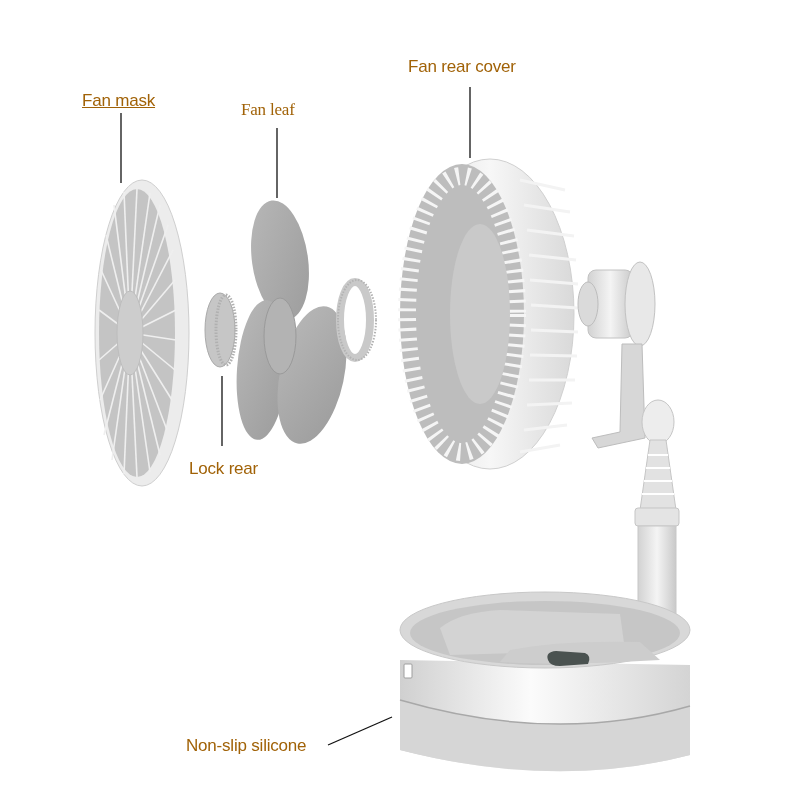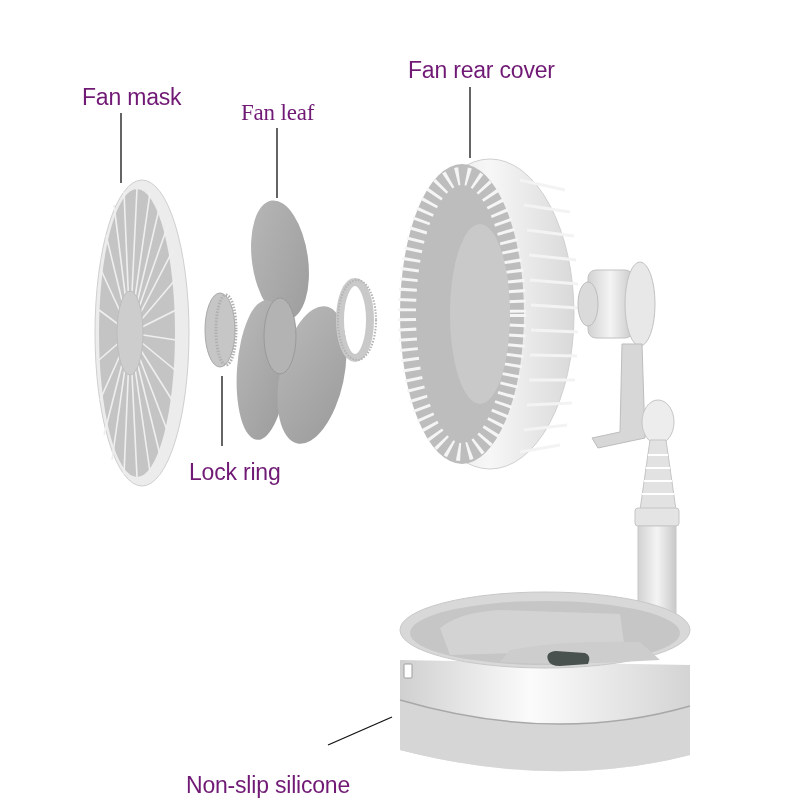--- a/index.html
+++ b/index.html
@@ -1,17 +1,17 @@
 <!DOCTYPE html>
 <html><head>
 <meta charset="utf-8">
 <style>
   html, body { margin: 0; padding: 0; background: #ffffff; }
   body { width: 800px; height: 800px; position: relative; overflow: hidden; font-family: "Liberation Sans", sans-serif; }
-  .label { position: absolute; font-size: 23px; color: #701a75; white-space: nowrap; letter-spacing: -0.2px; }
+  .label { position: absolute; font-size: 17px; color: #a16207; white-space: nowrap; letter-spacing: -0.2px; }
   svg.art { position: absolute; left: 0; top: 0; }
 </style>
 </head>
 <body>
 
 <svg class="art" width="800" height="800" viewBox="0 0 800 800">
   <defs>
     <linearGradient id="gWhite" x1="0" y1="0" x2="1" y2="0">
       <stop offset="0" stop-color="#dcdcdc"></stop>
       <stop offset="0.5" stop-color="#f7f7f7"></stop>
@@ -139,17 +139,17 @@
 
   <g stroke="#111111" stroke-width="1.3">
     <line x1="121" y1="113" x2="121" y2="183"></line>
     <line x1="277" y1="128" x2="277" y2="198"></line>
     <line x1="470" y1="87" x2="470" y2="158"></line>
     <line x1="222" y1="376" x2="222" y2="446"></line>
     <line x1="328" y1="745" x2="392" y2="717"></line>
   </g>
 </svg>
 
-<div class="label" style="left:82px; top:84px;">Fan mask</div>
+<div class="label" style="left:82px; top:91px;text-decoration:underline;">Fan mask</div>
 <div class="label" style="left:241px; top:100px;font-family:Liberation Serif, serif;">Fan leaf</div>
 <div class="label" style="left:408px; top:57px;">Fan rear cover</div>
-<div class="label" style="left:189px; top:459px;">Lock ring</div>
-<div class="label" style="left:186px; top:772px;">Non-slip silicone</div>
+<div class="label" style="left:189px; top:459px;">Lock rear</div>
+<div class="label" style="left:186px; top:736px;">Non-slip silicone</div>
 
 </body></html>

